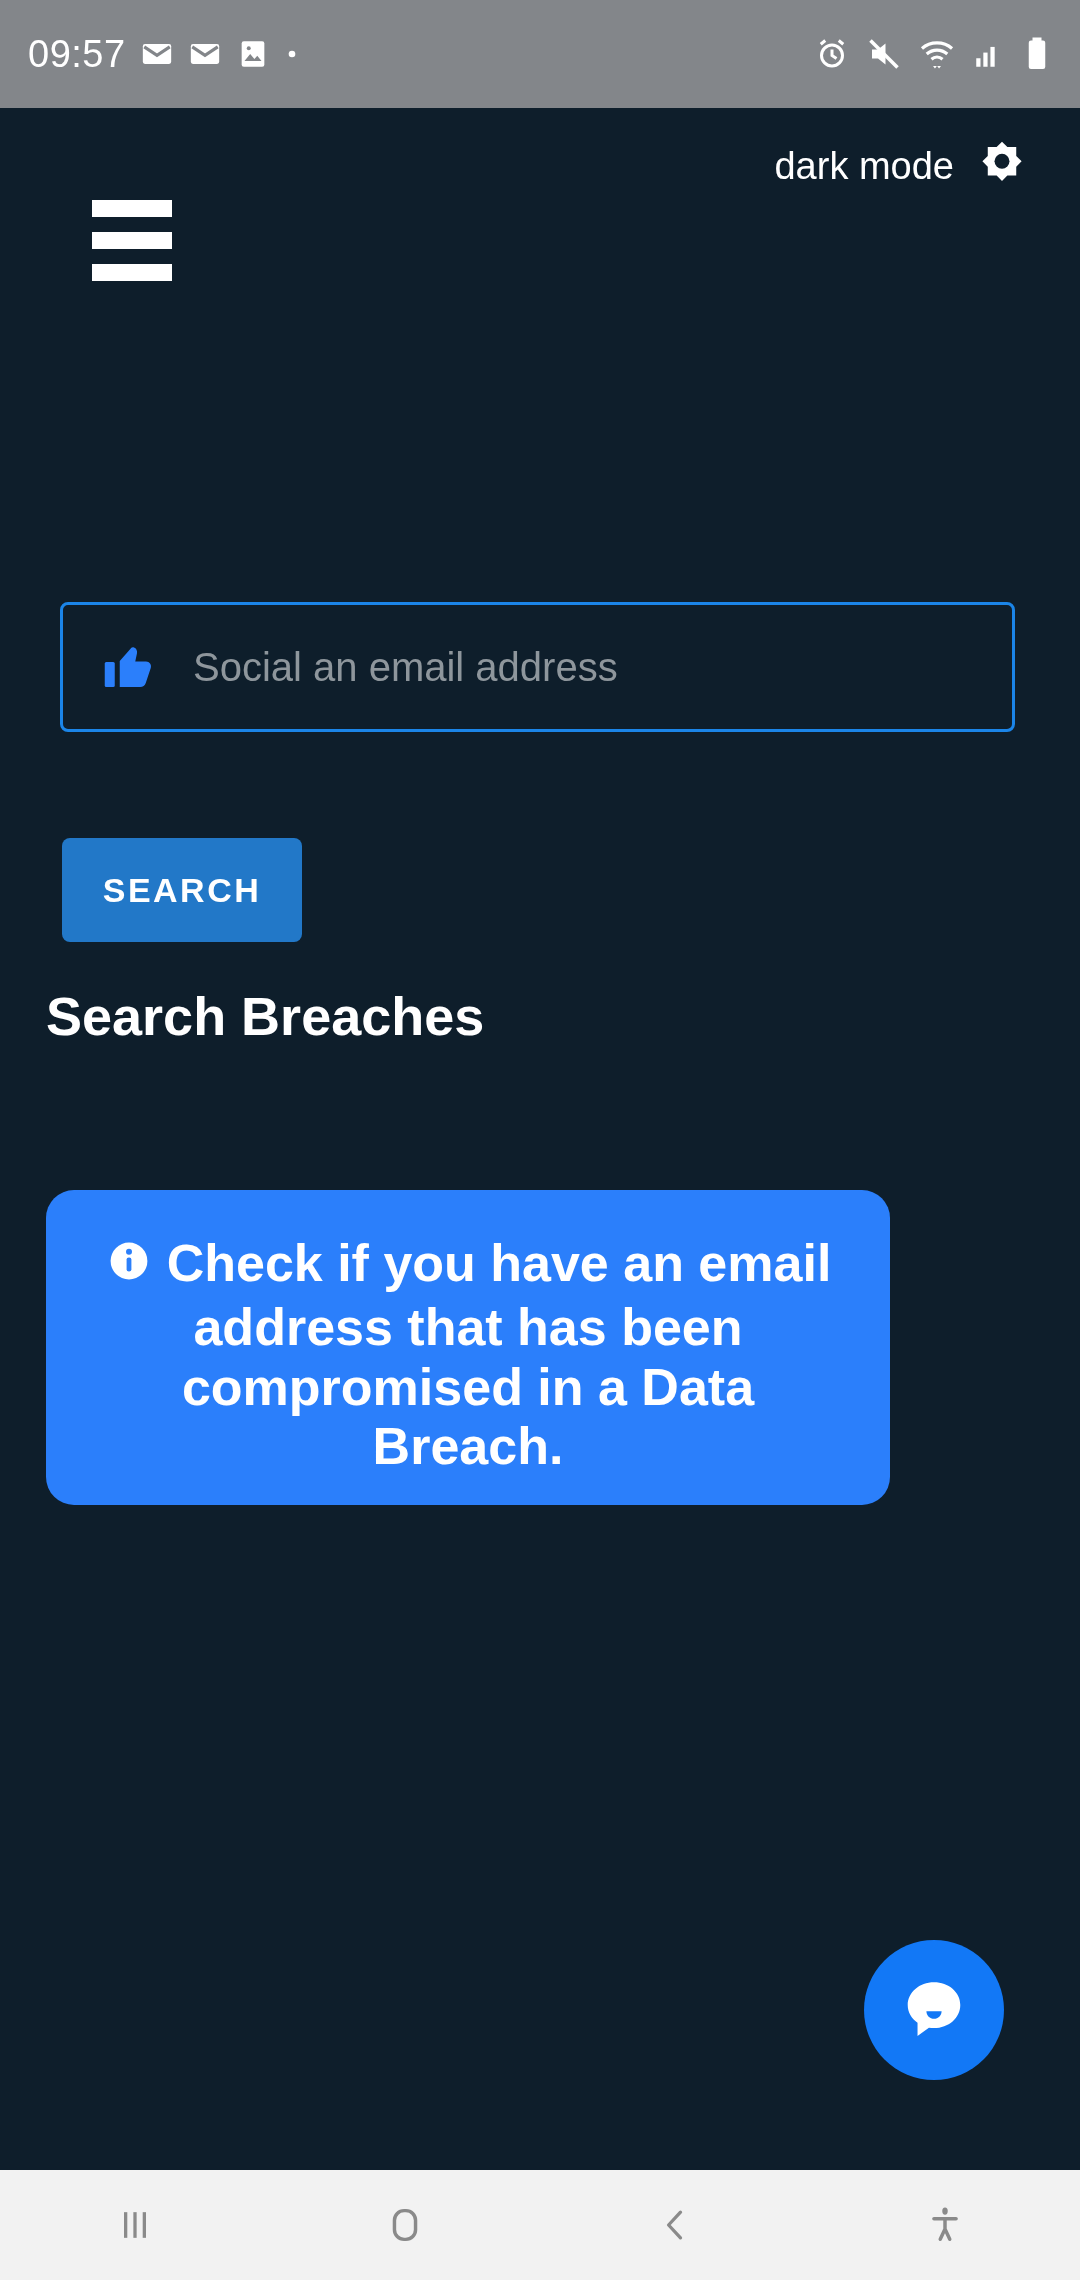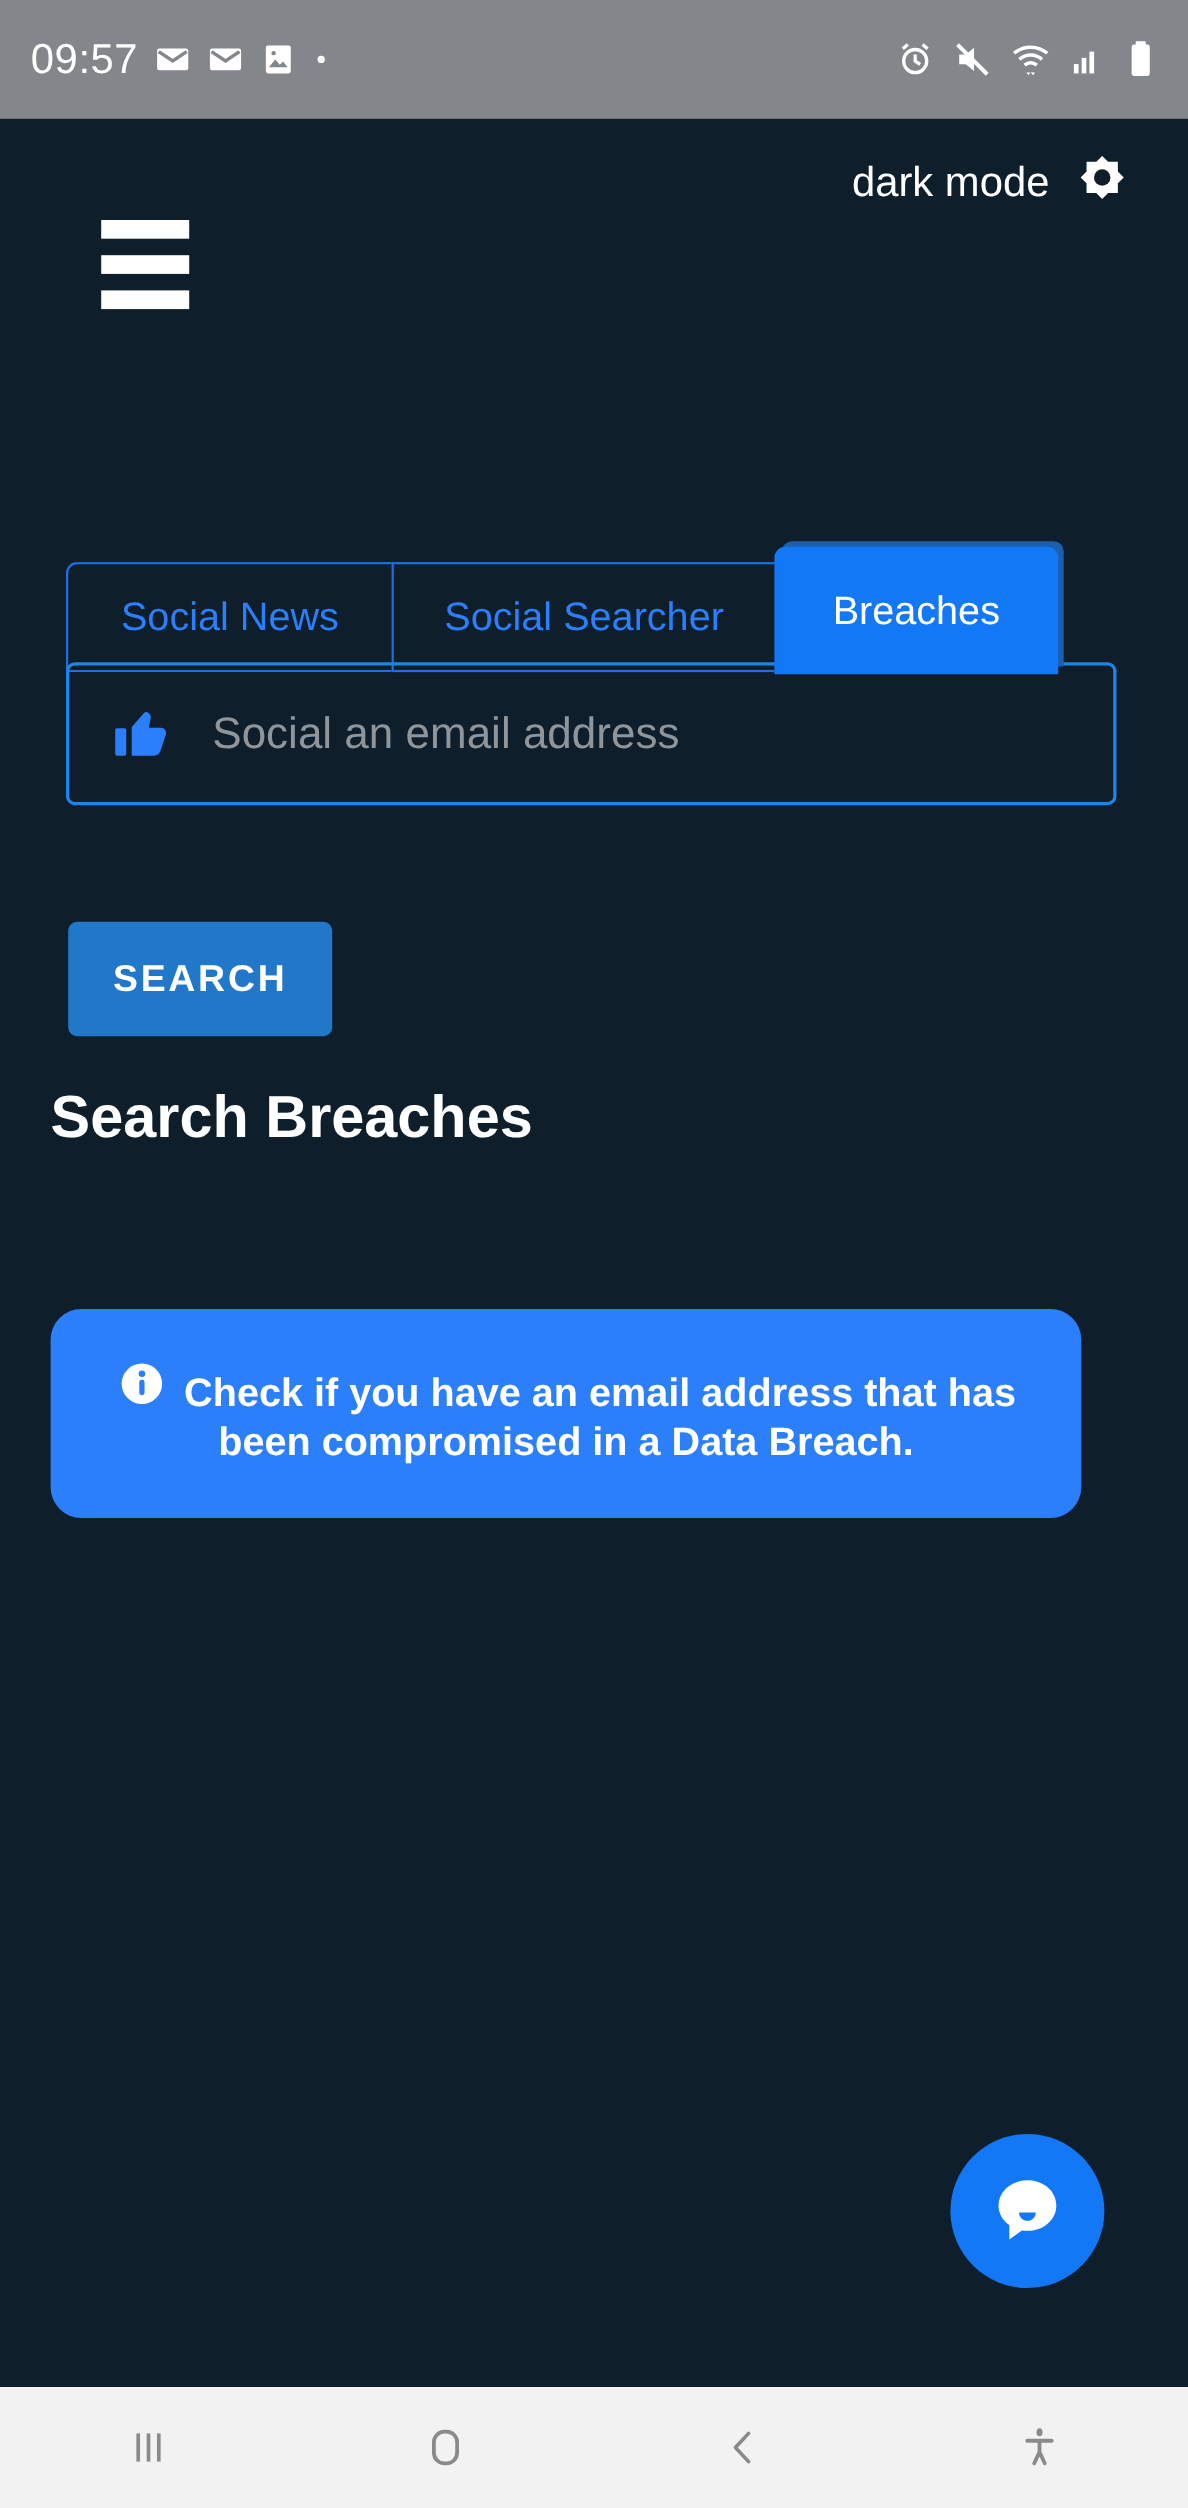--- a/index.html
+++ b/index.html
@@ -93,26 +93,26 @@
 
   
   .page-title {
     position: absolute; left: 46px; top: 985px;
     color: #ffffff; font-size: 54px; font-weight: bold;
   }
 
   
   .info-card {
     position: absolute; left: 46px; top: 1190px;
-    width: 937px;
+    width: 844px;
     background: #2b7ffb;
     border-radius: 28px;
-    padding: 44px 58px 48px 58px;
+    padding: 44px 58px 28px 58px;
     color: #ffffff;
-    font-size: 36px; font-weight: bold;
+    font-size: 52px; font-weight: bold;
     line-height: 1.15;
     text-align: center;
   }
   .info-icon { display: inline-block; vertical-align: -4px; margin-right: 14px; }
 
   
   .chat-fab {
     position: absolute; left: 864px; top: 1940px;
     width: 140px; height: 140px;
     background: #1278f6;
@@ -210,31 +210,20 @@
         </svg>
       </span>
     </div>
     <div class="hamburger">
       <span></span>
       <span></span>
       <span></span>
     </div>
   </div>
 
-  <div class="tabs">
-    <div class="tab first">
-      <span>Social News</span>
-    </div>
-    <div class="tab second">
-      <span>Social Searcher</span>
-    </div>
-    <div class="tab active">
-      <span>Breaches</span>
-    </div>
-  </div>
 
   <div class="searchfield">
     <span class="thumb-icon">
       <svg width="60" height="60" viewBox="0 0 24 24">
         <rect x="1.5" y="10" width="4" height="10" rx="0.6" fill="#2b7ffb"></rect>
         <path d="M7.5 20h8.2c1 0 1.9-.6 2.2-1.6l2-6c.4-1.3-.5-2.6-1.9-2.6h-4.3l.7-3.3c.2-1-.3-2-1.2-2.3-.5-.2-1 0-1.3.4L7.5 9.6V20z" fill="#2b7ffb"></path>
       </svg>
     </span>
     <span class="placeholder">Social an email address</span>
   </div>

